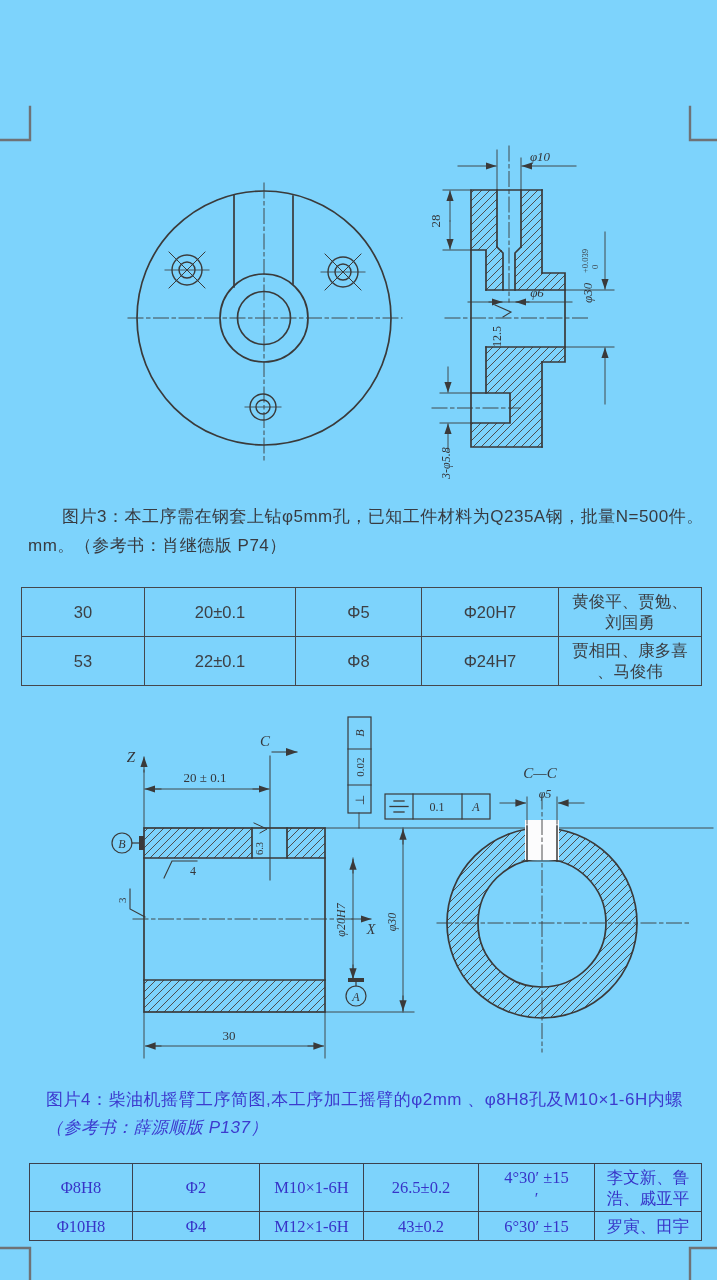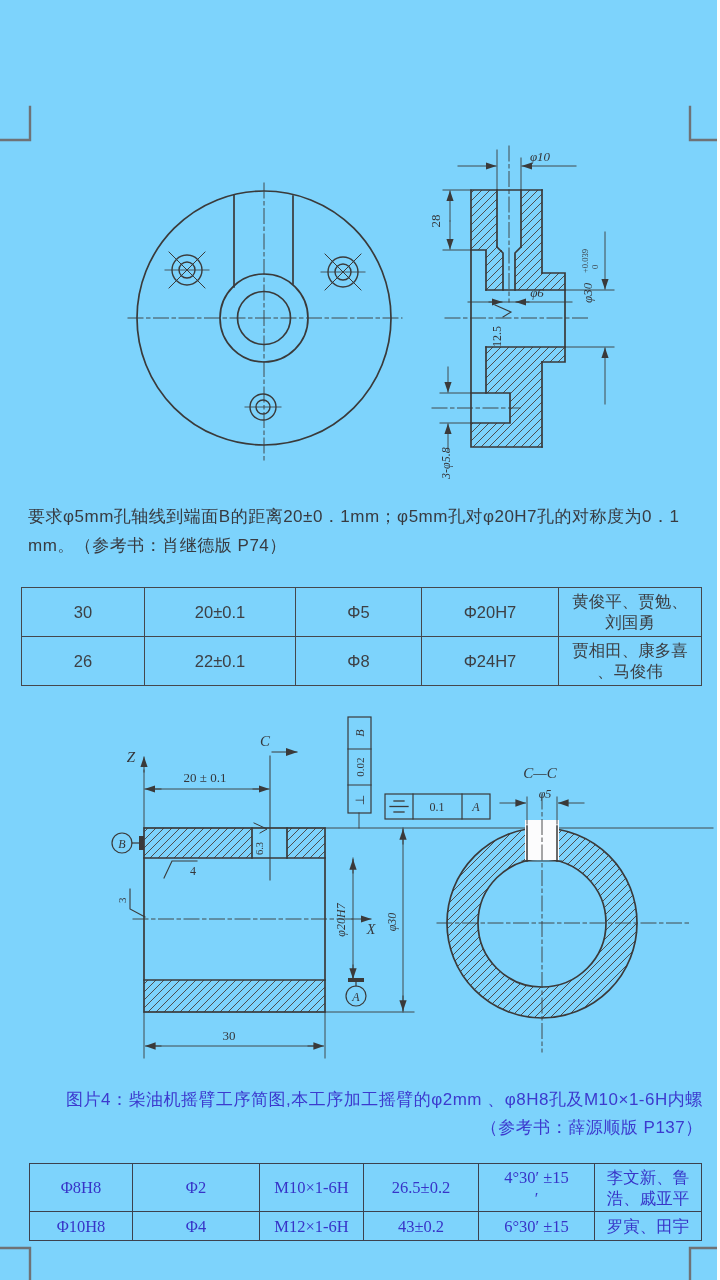--- a/index.html
+++ b/index.html
@@ -288,21 +288,21 @@
     <text class="ser" x="545" y="798" font-size="12" font-style="italic" text-anchor="middle" stroke="none">φ5</text>
 
     <g stroke-width="0.9" stroke-dasharray="15 3.5 3.5 3.5">
       <line x1="542" y1="794" x2="542" y2="1052"></line>
       <line x1="437" y1="923" x2="692" y2="923"></line>
     </g>
   </g>
 </svg>
 
 <div class="cap" style="left:28px;top:502px;">
-  <div class="ln">要求φ5mm孔轴线到端面B的距离20±0．1mm；φ5mm孔对φ20H7孔的对称度为0．1</div>
+  <div class="ln indent">图片3：本工序需在钢套上钻φ5mm孔，已知工件材料为Q235A钢，批量N=500件。</div>
   <div class="ln">mm。（参考书：肖继德版  P74）</div>
 </div>
 
 <table class="doc t1">
   <colgroup>
     <col style="width:123px">
         <col style="width:151px">
         <col style="width:126px">
         <col style="width:137px">
         <col style="width:143px">
@@ -310,33 +310,33 @@
   <tbody>
         <tr>
     <td>30</td>
     <td>20±0.1</td>
     <td>Φ5</td>
     <td>Φ20H7</td>
     <td>黄俊平、贾勉、
 刘国勇</td>
   </tr>
   <tr>
-    <td>26</td>
+    <td>53</td>
     <td>22±0.1</td>
     <td>Φ8</td>
     <td>Φ24H7</td>
     <td>贾相田、康多喜
 、马俊伟</td>
   </tr>
 </tbody>
     </table>
 
-<div class="cap blue" style="left:32px;top:1086px;line-height:28px;text-align:right;">
+<div class="cap blue" style="left:12px;top:1086px;line-height:28px;">
   <div class="ln indent" style="height:28px;">图片4：柴油机摇臂工序简图,本工序加工摇臂的φ2mm 、φ8H8孔及M10×1-6H内螺</div>
-  <div class="ln indent" style="height:26px;">（参考书：薛源顺版  P137）</div>
+  <div class="ln indent" style="height:26px;font-style:italic;">（参考书：薛源顺版  P137）</div>
 </div>
 
 <table class="doc t2">
   <colgroup>
     <col style="width:103px">
         <col style="width:127px">
         <col style="width:104px">
         <col style="width:115px">
         <col style="width:116px">
         <col style="width:107px">

